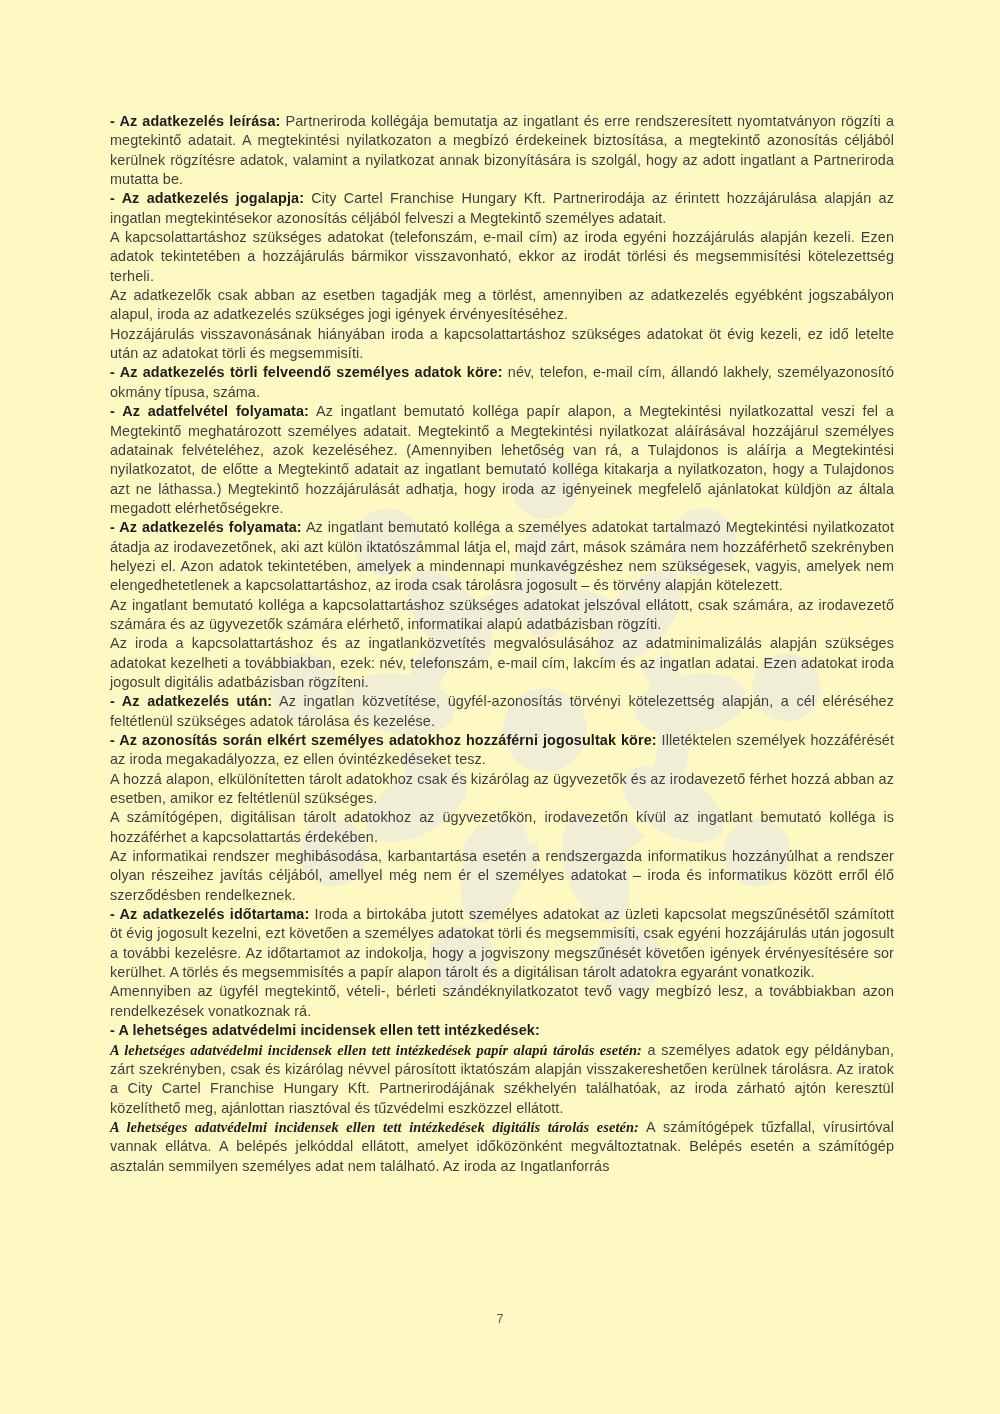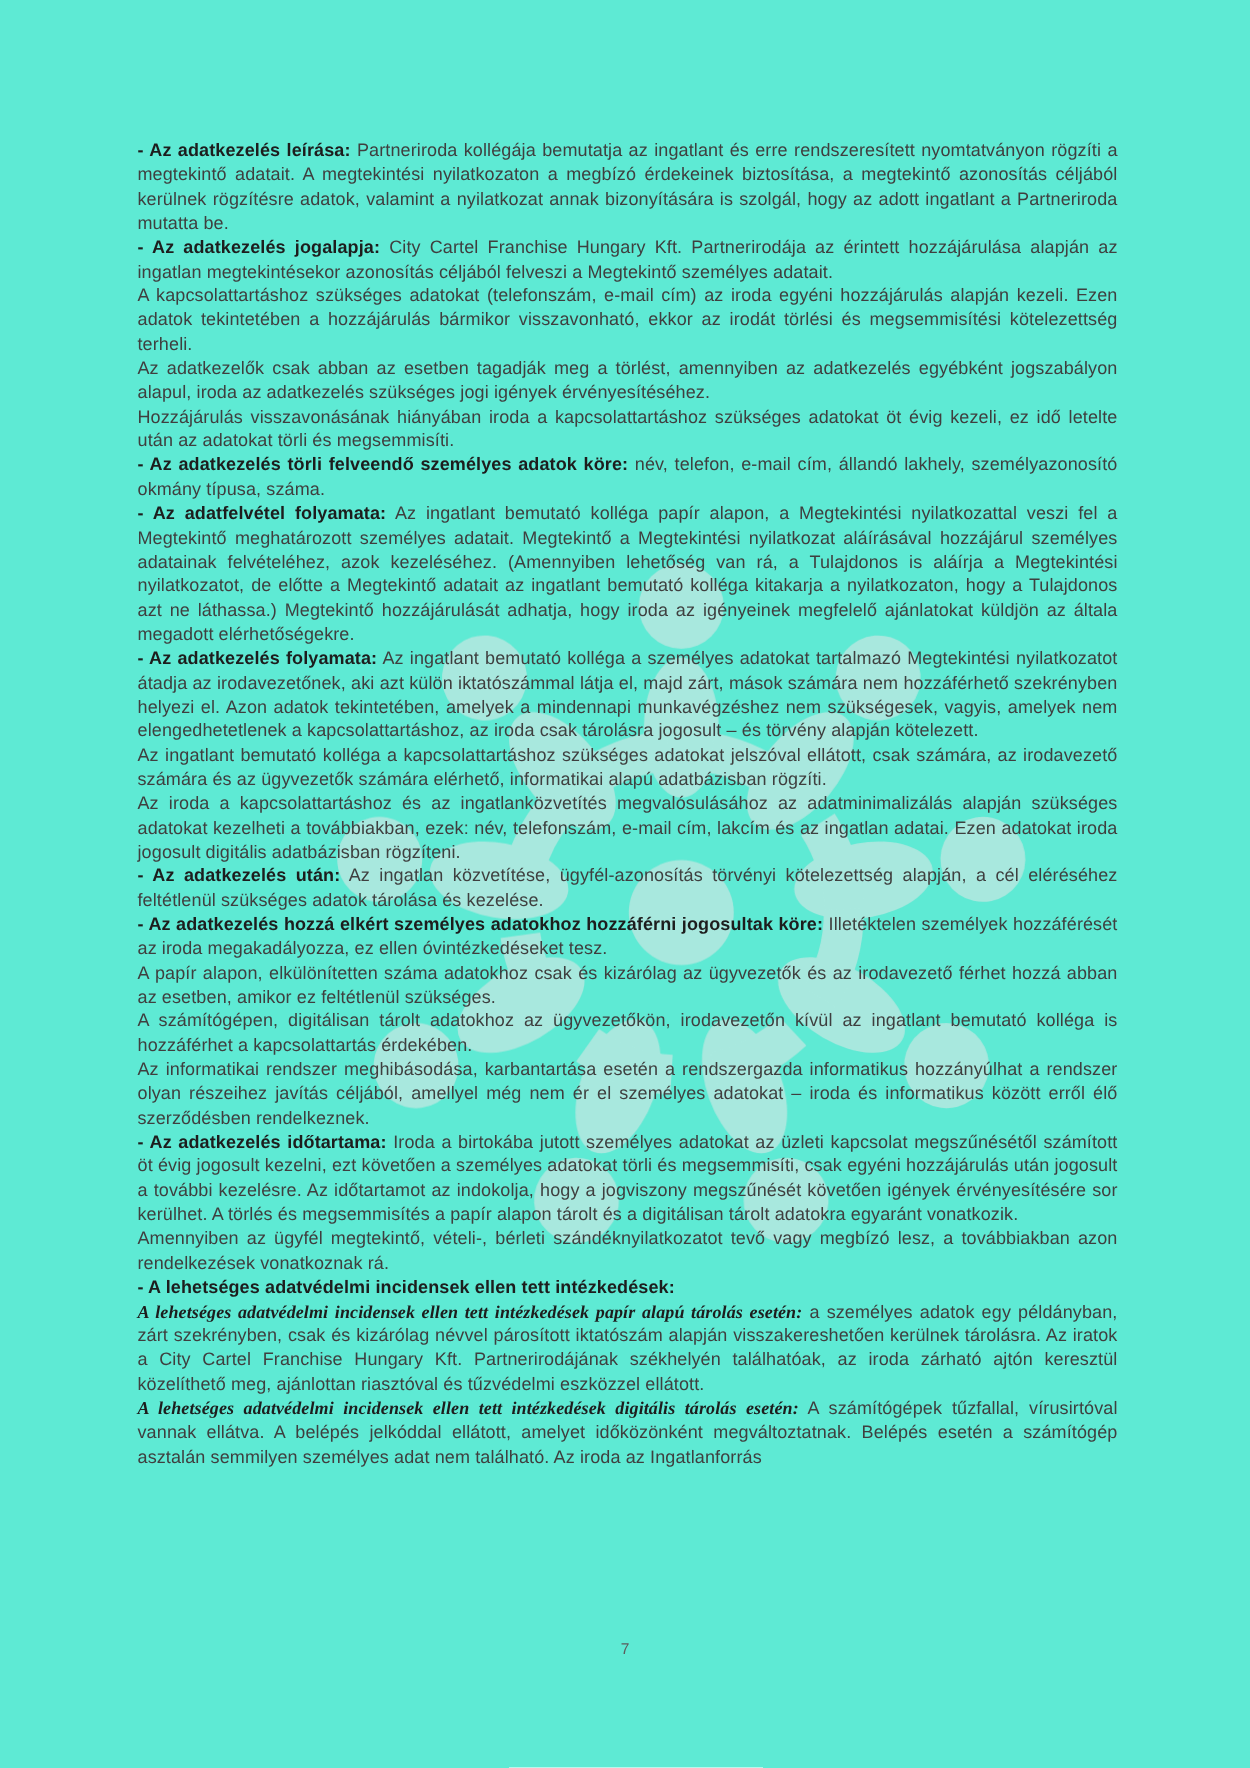--- a/index.html
+++ b/index.html
@@ -1,20 +1,20 @@
 <!DOCTYPE html>
 <html lang="hu"><head>
 <meta charset="utf-8">
 <style>
   html,body{margin:0;padding:0;background:#ffffff;}
   .page{
     position:relative;
     width:1000px;
     height:1414px;
-    background:#5eead4;
+    background:#fef9c3;
     overflow:hidden;
     font-family:"Liberation Sans", sans-serif;
     color:#3f3f3f;
   }
   .watermark{
     position:absolute;
     left:225px;
     top:390px;
     z-index:0;
     pointer-events:none;
@@ -96,22 +96,22 @@
       <p><span class="lbl">- Az adatkezelés jogalapja:</span><span> City Cartel Franchise Hungary Kft. Partnerirodája az érintett hozzájárulása alapján az ingatlan megtekintésekor azonosítás céljából felveszi a Megtekintő személyes adatait.</span></p>
       <p><span>A kapcsolattartáshoz szükséges adatokat (telefonszám, e-mail cím) az iroda egyéni hozzájárulás alapján kezeli. Ezen adatok tekintetében a hozzájárulás bármikor visszavonható, ekkor az irodát törlési és megsemmisítési kötelezettség terheli.</span></p>
       <p><span>Az adatkezelők csak abban az esetben tagadják meg a törlést, amennyiben az adatkezelés egyébként jogszabályon alapul, iroda az adatkezelés szükséges jogi igények érvényesítéséhez.</span></p>
       <p><span>Hozzájárulás visszavonásának hiányában iroda a kapcsolattartáshoz szükséges adatokat öt évig kezeli, ez idő letelte után az adatokat törli és megsemmisíti.</span></p>
       <p><span class="lbl">- Az adatkezelés törli felveendő személyes adatok köre:</span><span> név, telefon, e-mail cím, állandó lakhely, személyazonosító okmány típusa, száma.</span></p>
       <p><span class="lbl">- Az adatfelvétel folyamata:</span><span> Az ingatlant bemutató kolléga papír alapon, a Megtekintési nyilatkozattal veszi fel a Megtekintő meghatározott személyes adatait. Megtekintő a Megtekintési nyilatkozat aláírásával hozzájárul személyes adatainak felvételéhez, azok kezeléséhez. (Amennyiben lehetőség van rá, a Tulajdonos is aláírja a Megtekintési nyilatkozatot, de előtte a Megtekintő adatait az ingatlant bemutató kolléga kitakarja a nyilatkozaton, hogy a Tulajdonos azt ne láthassa.) Megtekintő hozzájárulását adhatja, hogy iroda az igényeinek megfelelő ajánlatokat küldjön az általa megadott elérhetőségekre.</span></p>
       <p><span class="lbl">- Az adatkezelés folyamata:</span><span> Az ingatlant bemutató kolléga a személyes adatokat tartalmazó Megtekintési nyilatkozatot átadja az irodavezetőnek, aki azt külön iktatószámmal látja el, majd zárt, mások számára nem hozzáférhető szekrényben helyezi el. Azon adatok tekintetében, amelyek a mindennapi munkavégzéshez nem szükségesek, vagyis, amelyek nem elengedhetetlenek a kapcsolattartáshoz, az iroda csak tárolásra jogosult – és törvény alapján kötelezett.</span></p>
       <p><span>Az ingatlant bemutató kolléga a kapcsolattartáshoz szükséges adatokat jelszóval ellátott, csak számára, az irodavezető számára és az ügyvezetők számára elérhető, informatikai alapú adatbázisban rögzíti.</span></p>
       <p><span>Az iroda a kapcsolattartáshoz és az ingatlanközvetítés megvalósulásához az adatminimalizálás alapján szükséges adatokat kezelheti a továbbiakban, ezek: név, telefonszám, e-mail cím, lakcím és az ingatlan adatai. Ezen adatokat iroda jogosult digitális adatbázisban rögzíteni.</span></p>
       <p><span class="lbl">- Az adatkezelés után:</span><span> Az ingatlan közvetítése, ügyfél-azonosítás törvényi kötelezettség alapján, a cél eléréséhez feltétlenül szükséges adatok tárolása és kezelése.</span></p>
-      <p><span class="lbl">- Az adatkezelés hozzá elkért személyes adatokhoz hozzáférni jogosultak köre:</span><span> Illetéktelen személyek hozzáférését az iroda megakadályozza, ez ellen óvintézkedéseket tesz.</span></p>
-      <p><span>A papír alapon, elkülönítetten száma adatokhoz csak és kizárólag az ügyvezetők és az irodavezető férhet hozzá abban az esetben, amikor ez feltétlenül szükséges.</span></p>
+      <p><span class="lbl">- Az azonosítás során elkért személyes adatokhoz hozzáférni jogosultak köre:</span><span> Illetéktelen személyek hozzáférését az iroda megakadályozza, ez ellen óvintézkedéseket tesz.</span></p>
+      <p><span>A hozzá alapon, elkülönítetten tárolt adatokhoz csak és kizárólag az ügyvezetők és az irodavezető férhet hozzá abban az esetben, amikor ez feltétlenül szükséges.</span></p>
       <p><span>A számítógépen, digitálisan tárolt adatokhoz az ügyvezetőkön, irodavezetőn kívül az ingatlant bemutató kolléga is hozzáférhet a kapcsolattartás érdekében.</span></p>
       <p><span>Az informatikai rendszer meghibásodása, karbantartása esetén a rendszergazda informatikus hozzányúlhat a rendszer olyan részeihez javítás céljából, amellyel még nem ér el személyes adatokat – iroda és informatikus között erről élő szerződésben rendelkeznek.</span></p>
       <p><span class="lbl">- Az adatkezelés időtartama:</span><span> Iroda a birtokába jutott személyes adatokat az üzleti kapcsolat megszűnésétől számított öt évig jogosult kezelni, ezt követően a személyes adatokat törli és megsemmisíti, csak egyéni hozzájárulás után jogosult a további kezelésre. Az időtartamot az indokolja, hogy a jogviszony megszűnését követően igények érvényesítésére sor kerülhet. A törlés és megsemmisítés a papír alapon tárolt és a digitálisan tárolt adatokra egyaránt vonatkozik.</span></p>
       <p><span>Amennyiben az ügyfél megtekintő, vételi-, bérleti szándéknyilatkozatot tevő vagy megbízó lesz, a továbbiakban azon rendelkezések vonatkoznak rá.</span></p>
       <p><span class="lbl">- A lehetséges adatvédelmi incidensek ellen tett intézkedések:</span></p>
       <p><span class="lbl it">A lehetséges adatvédelmi incidensek ellen tett intézkedések papír alapú tárolás esetén:</span><span> a személyes adatok egy példányban, zárt szekrényben, csak és kizárólag névvel párosított iktatószám alapján visszakereshetően kerülnek tárolásra. Az iratok a City Cartel Franchise Hungary Kft. Partnerirodájának székhelyén találhatóak, az iroda zárható ajtón keresztül közelíthető meg, ajánlottan riasztóval és tűzvédelmi eszközzel ellátott.</span></p>
       <p><span class="lbl it">A lehetséges adatvédelmi incidensek ellen tett intézkedések digitális tárolás esetén:</span><span> A számítógépek tűzfallal, vírusirtóval vannak ellátva. A belépés jelkóddal ellátott, amelyet időközönként megváltoztatnak. Belépés esetén a számítógép asztalán semmilyen személyes adat nem található. Az iroda az Ingatlanforrás</span></p>
     </main>
 
   <footer class="pageno">7</footer>

